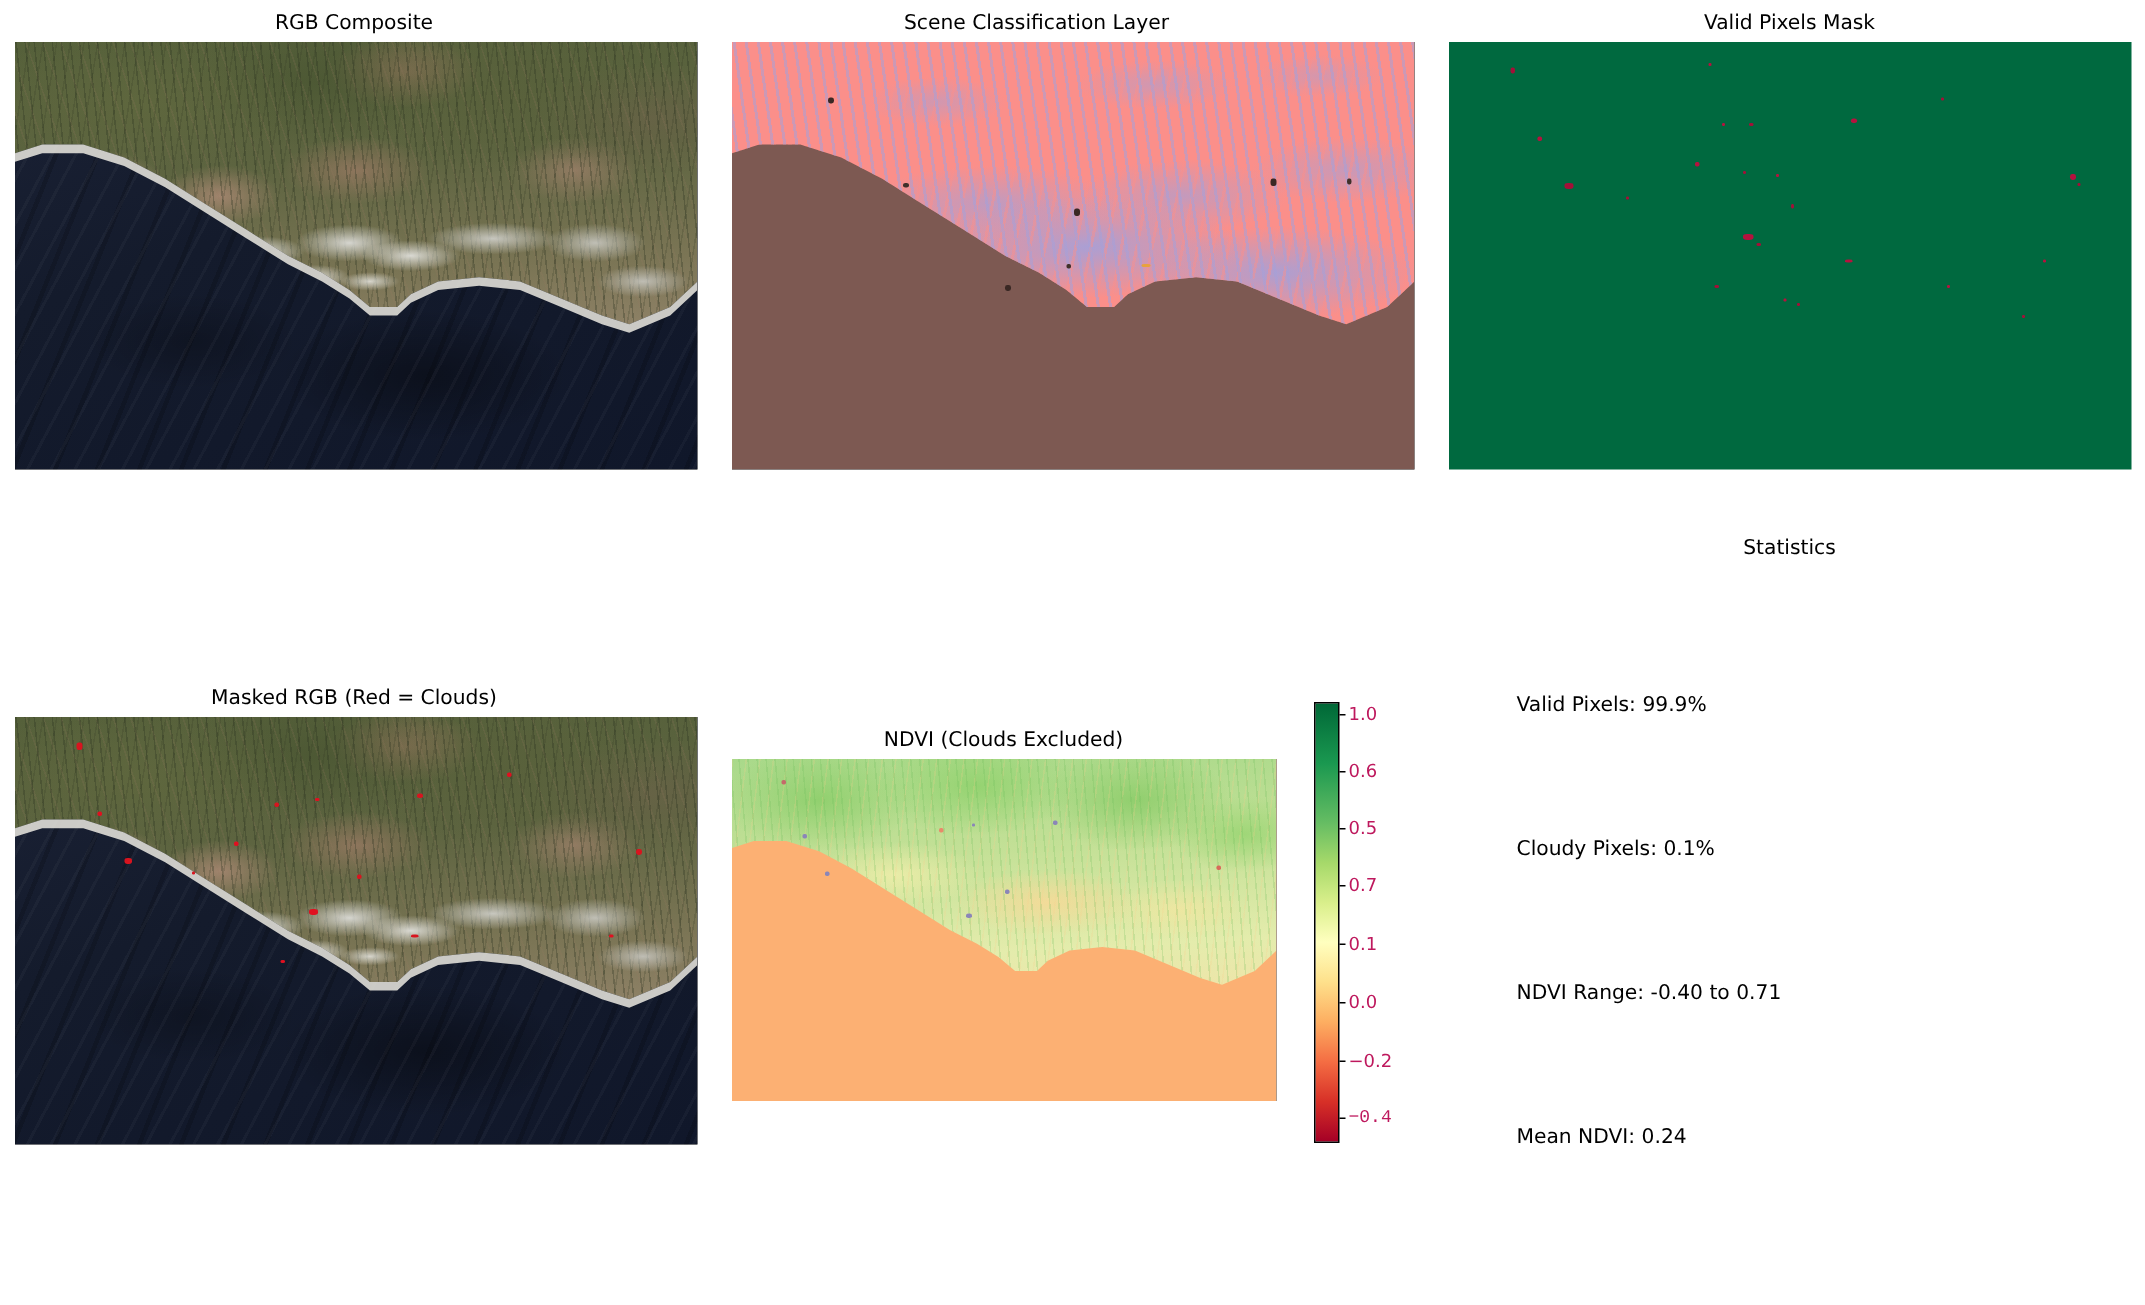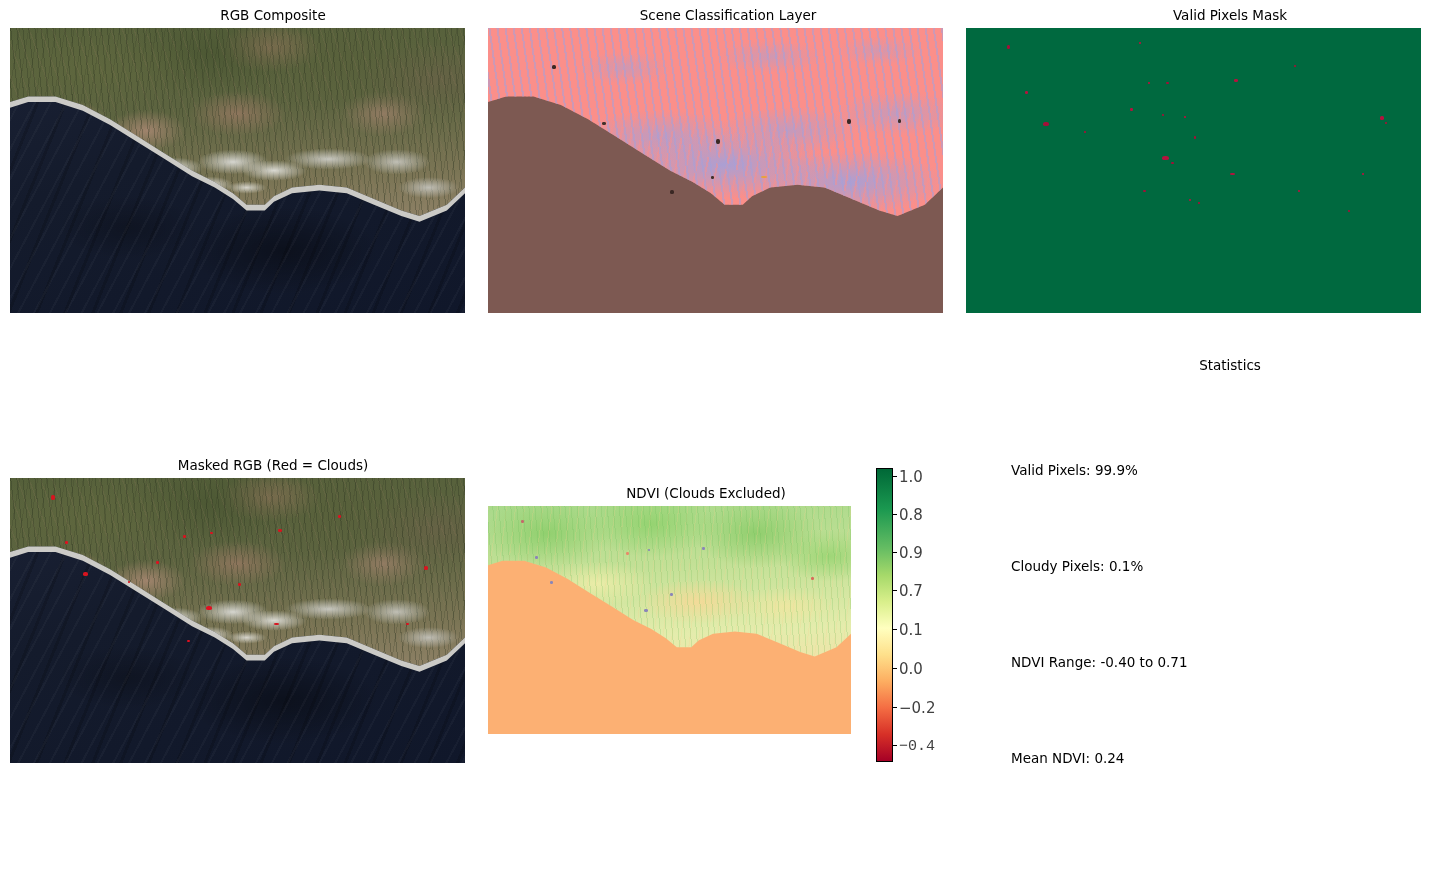--- a/index.html
+++ b/index.html
@@ -13,21 +13,20 @@
     color: #000000;
     overflow: hidden;
   }
   .panel-title {
     position: absolute;
     text-align: center;
     font-size: 13.5px;
     color: #000;
     white-space: nowrap;
     line-height: 1;
-    padding-left: 37px;
   }
   .img-panel {
     position: absolute;
     overflow: hidden;
     background: #222;
   }
   .layer { position: absolute; inset: 0; }
 
   
   
@@ -162,22 +161,22 @@
       #1a9850 86.4%,
       #006837 100%);
   }
   .cbar-tick {
     position: absolute;
     height: 1px; width: 3.5px;
     background: #000;
   }
   .cbar-label {
     position: absolute;
-    font-size: 15px;
-    color: #404040;
+    font-size: 12px;
+    color: #be185d;
     white-space: nowrap;
     line-height: 1;
   }
 
   .stat-line {
     position: absolute;
     font-size: 13.5px;
     color: #000;
     white-space: nowrap;
     line-height: 1;
@@ -323,22 +322,22 @@
 <div class="cbar-tick" style="left:893px;top:476px;"></div>
 <div class="cbar-tick" style="left:893px;top:514px;"></div>
 <div class="cbar-tick" style="left:893px;top:552px;"></div>
 <div class="cbar-tick" style="left:893px;top:590px;"></div>
 <div class="cbar-tick" style="left:893px;top:629px;"></div>
 <div class="cbar-tick" style="left:893px;top:668px;"></div>
 <div class="cbar-tick" style="left:893px;top:707px;"></div>
 <div class="cbar-tick" style="left:893px;top:745px;"></div>
 
 <div class="cbar-label" style="left:899px;top:470px;">1.0</div>
-<div class="cbar-label" style="left:899px;top:508px;">0.8</div>
-<div class="cbar-label" style="left:899px;top:546px;">0.9</div>
+<div class="cbar-label" style="left:899px;top:508px;">0.6</div>
+<div class="cbar-label" style="left:899px;top:546px;">0.5</div>
 <div class="cbar-label" style="left:899px;top:584px;">0.7</div>
 <div class="cbar-label" style="left:899px;top:623px;">0.1</div>
 <div class="cbar-label" style="left:899px;top:662px;">0.0</div>
 <div class="cbar-label" style="left:899px;top:701px;">−0.2</div>
 <div class="cbar-label" style="left:899px;top:739px;font-family:Liberation Mono, monospace;">−0.4</div>
 
 <div class="stat-line" style="left:1011px;top:464px;">Valid Pixels: 99.9%</div>
 <div class="stat-line" style="left:1011px;top:560px;">Cloudy Pixels: 0.1%</div>
 <div class="stat-line" style="left:1011px;top:656px;">NDVI Range: -0.40 to 0.71</div>
 <div class="stat-line" style="left:1011px;top:752px;">Mean NDVI: 0.24</div>

